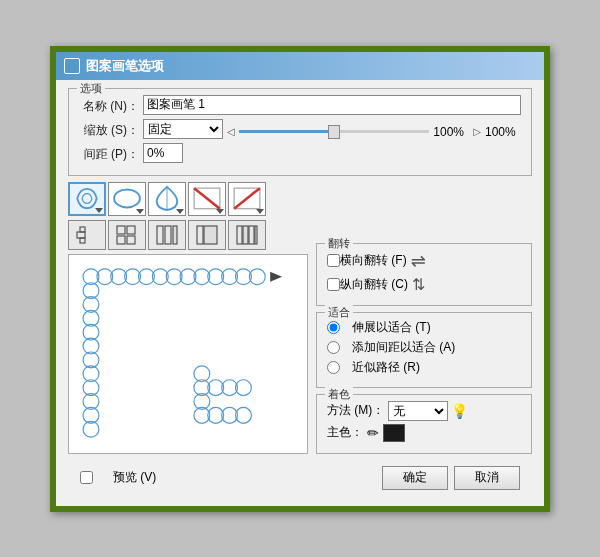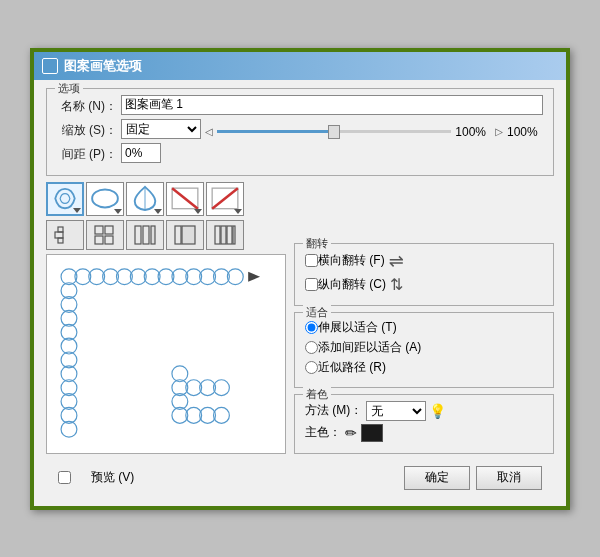--- a/index.html
+++ b/index.html
@@ -9,23 +9,23 @@
       background: #c0c0c0;
       display: flex;
       justify-content: center;
       align-items: center;
       width: 600px;
       height: 557px;
       overflow: hidden;
     }
 
     .dialog {
-      width: 540px;
+      width: 500px;
       background: #f0f0f0;
-      border: 4px solid #4d7c0f;
+      border: 6px solid #4d7c0f;
       box-shadow: 2px 2px 8px rgba(0,0,0,0.4);
       display: flex;
       flex-direction: column;
     }
 
     .title-bar {
       background: linear-gradient(to right, #5599cc, #aaccee);
       color: white;
       padding: 4px 8px;
       font-size: 13px;
@@ -253,21 +253,21 @@
     .checkbox-row {
       display: flex;
       align-items: center;
       margin-bottom: 3px;
       font-size: 12px;
     }
 
     .radio-row {
       display: flex;
       align-items: center;
-      gap: 0;
+      gap: 12px;
       margin-bottom: 3px;
       font-size: 12px;
     }
 
     input[type="checkbox"], input[type="radio"] {
       margin: 0;
     }
 
     .color-row {
       display: flex;

